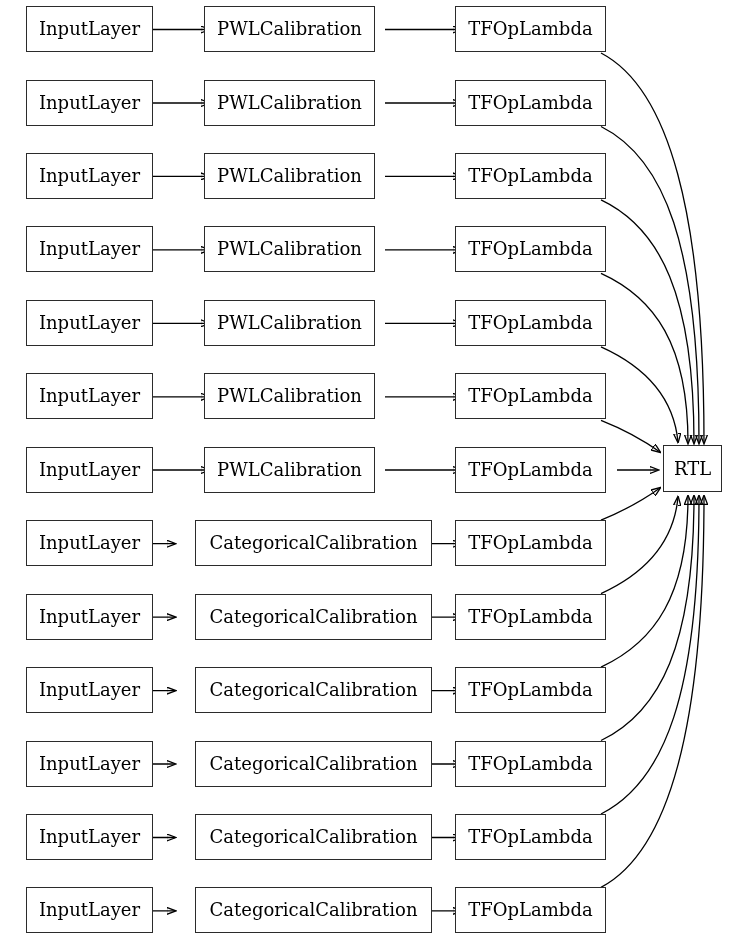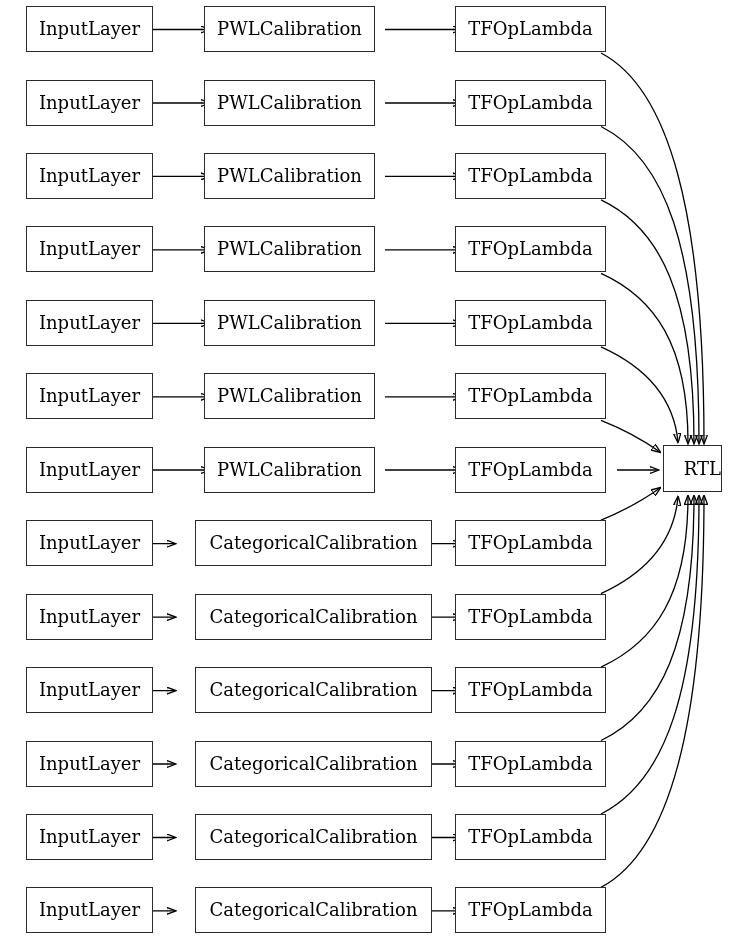--- a/index.html
+++ b/index.html
@@ -19,21 +19,21 @@
     text-align:center;
     border:1.4px solid #2b2b2b;
     background:#ffffff;
     box-sizing:content-box;
     white-space:nowrap;
   }
   .col-input { left:14px;  width:125px;margin-left:12px; }
   .col-pwl   { left:204px; width:169px; }
   .col-cat   { left:195px; width:235px; }
   .col-tfop  { left:455px; width:149px; }
-  .rtl-node  { left:663px; top:445px; width:57px; height:45px; line-height:45px;text-align:right; }
+  .rtl-node  { left:663px; top:445px; width:57px; height:45px; line-height:45px; }
   #edges {
     position:absolute; left:0; top:0;
     width:741px; height:940px;
     pointer-events:none;
   }
   #edges path { fill:none; stroke:#000000; stroke-width:1.3; }
 </style>
 </head>
 <body>
 

